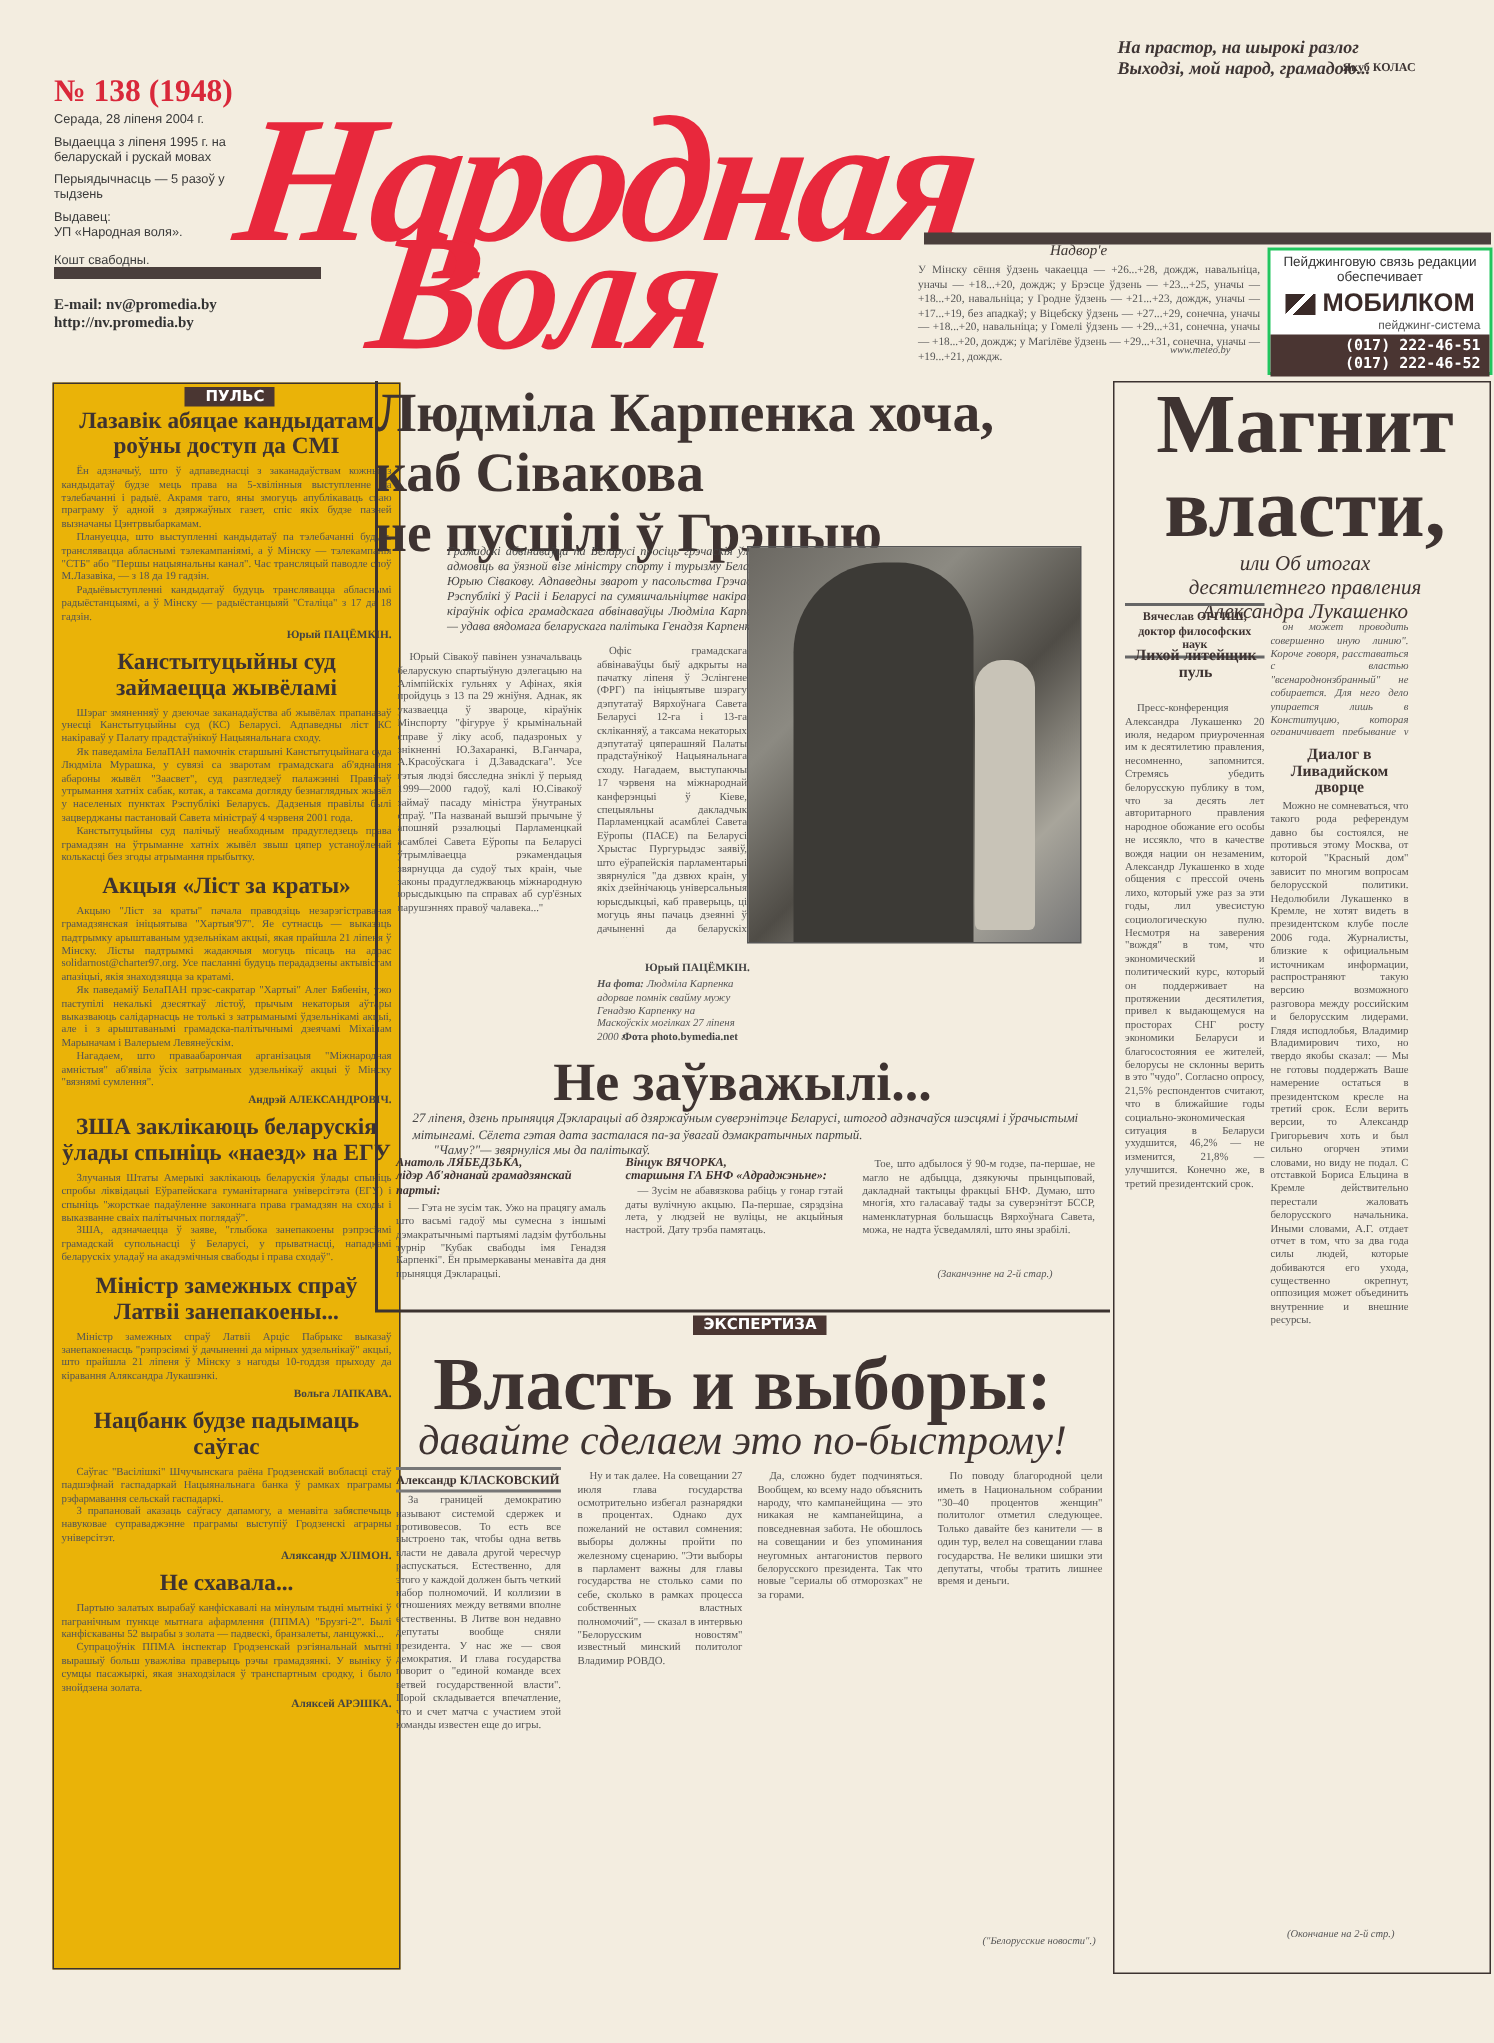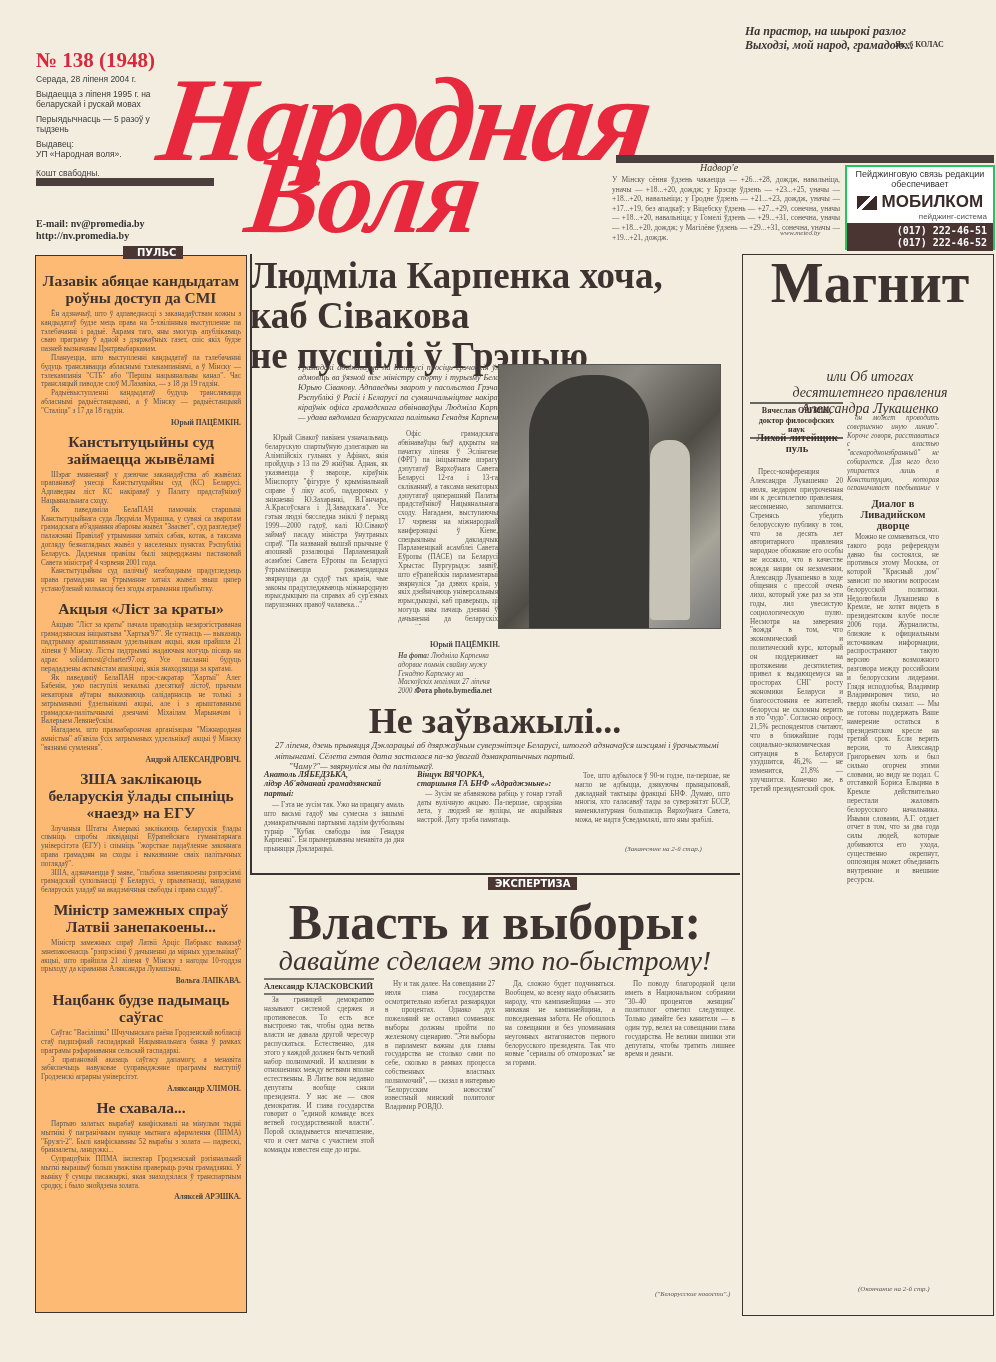--- a/index.html
+++ b/index.html
@@ -8,57 +8,57 @@
     background: #f3ede0;
     font-family: "Liberation Serif", serif;
     color: #3b3330;
     position: relative;
   }
   .abs { position: absolute; }
   .issue-no { left: 36px; top: 48px; font-size: 21px; font-weight: bold; color: #d9283a; font-family: "Liberation Serif", serif; }
   .masthead-info { left: 36px; top: 74px; width: 145px; font-family: "Liberation Sans", sans-serif; font-size: 8.5px; line-height: 10.5px; color: #3a3a3a; }
   .masthead-info p { margin-bottom: 4px; }
   .dark-bar { background: #4a3f3c; height: 8px; }
-  .contact { left: 36px; top: 198px; font-size: 10px; font-weight: bold; line-height: 12px; color: #333; margin-top: 20px; }
+  .contact { left: 36px; top: 198px; font-size: 10px; font-weight: bold; line-height: 12px; color: #333; }
   .logo-line1 { left: 160px; top: 60px; font-family: "Liberation Serif", serif; font-style: italic; font-weight: bold; color: #e8283c; font-size: 120px; letter-spacing: -4px; line-height: 1; transform: skewX(-8deg); }
   .logo-line2 { left: 248px; top: 140px; font-family: "Liberation Serif", serif; font-style: italic; font-weight: bold; color: #e8283c; font-size: 110px; letter-spacing: -2px; line-height: 1; transform: skewX(-8deg); }
   .motto { left: 745px; top: 24px; font-style: italic; font-weight: bold; font-size: 12px; line-height: 14px; color: #3e3534; }
   .motto-author { left: 895px; top: 40px; font-size: 8px; font-weight: bold; color: #3e3534; }
   .weather-title { left: 700px; top: 162px; font-style: italic; font-weight: normal; font-size: 10px; }
   .weather-text { left: 612px; top: 175px; width: 228px; font-size: 7.5px; line-height: 9.6px; text-align: justify; color: #555; }
   .weather-src { left: 780px; top: 229px; font-size: 7px; font-style: italic; color: #555; }
   .ad-box { left: 845px; top: 165px; width: 150px; height: 85px; border: 2px solid #22c55e; background: #fff; }
   .ad-top { font-family: "Liberation Sans", sans-serif; font-size: 9px; text-align: center; line-height: 10px; padding-top: 2px; color: #333; }
   .ad-logo { font-family: "Liberation Sans", sans-serif; font-weight: bold; font-size: 17px; text-align: center; color: #3a2a28; margin-top: 3px; }
   .ad-sub { font-family: "Liberation Sans", sans-serif; font-size: 8px; text-align: right; padding-right: 6px; color: #555; }
   .ad-phones { background: #4a3532; color: #fff; font-family: "DejaVu Sans Mono", monospace; font-weight: bold; font-size: 10px; text-align: right; padding: 2px 6px; line-height: 12px; margin-top: 2px; }
 
-  .left-col { left: 35px; top: 255px; width: 212px; height: 1058px; border: 1.5px solid #3c3330; background: #fdba74; }
+  .left-col { left: 35px; top: 255px; width: 232px; height: 1058px; border: 1.5px solid #3c3330; background: #eab308; }
   .tag { background: #4a3632; color: #fff; font-family: "DejaVu Sans", sans-serif; font-weight: bold; font-size: 10px; padding: 1px 7px; display: inline-block; }
-  .tag-pulse { left: 123px; top: 246px; padding-left: 14px; }
+  .tag-pulse { left: 123px; top: 258px; padding-left: 14px; }
   .lc-article { padding: 0 5px; }
   .lc-h { font-family: "Liberation Serif", serif; font-weight: bold; text-align: center; font-size: 15.5px; line-height: 17px; color: #3e3331; margin: 6px 0 4px; }
   .lc-p { font-size: 7.2px; line-height: 8.8px; text-align: justify; color: #555; text-indent: 10px; }
   .lc-author { font-size: 7.5px; font-weight: bold; text-align: right; margin: 2px 0 4px; color: #444; }
 
   .main-head { left: 250px; top: 256px; width: 490px; text-align: left; font-family: "Liberation Serif", serif; font-weight: bold; font-size: 37px; line-height: 40px; color: #3e3331; }
   .lead-italic { left: 298px; top: 363px; width: 215px; font-style: italic; font-size: 8.2px; line-height: 10px; text-align: justify; color: #444; }
   .body-col { font-size: 7.2px; line-height: 8.8px; text-align: justify; color: #555; text-indent: 8px; }
   .photo { left: 498px; top: 364px; width: 223px; height: 265px; background: linear-gradient(135deg, #6b6862 0%, #8c8a82 30%, #4f4c46 55%, #a8a59b 80%, #777 100%); border: 1px solid #555; overflow: hidden; }
   .stone { position: absolute; left: 30px; top: 10px; width: 120px; height: 255px; background: #3c3a36; border-radius: 60px 50px 0 0; }
   .figure { position: absolute; right: 30px; top: 75px; width: 40px; height: 180px; background: #c8c3b7; border-radius: 18px 18px 4px 4px; }
   .caption { left: 398px; top: 652px; width: 98px; font-size: 7.2px; line-height: 8.8px; font-style: italic; color: #555; }
   .photo-credit { left: 415px; top: 686px; font-size: 7.3px; font-weight: bold; color: #444; }
   .rule { background: #3c3330; }
 
   .nz-head { left: 250px; top: 700px; width: 490px; text-align: center; font-weight: bold; font-size: 36px; color: #3e3331; }
   .nz-lead { left: 275px; top: 740px; width: 465px; font-style: italic; font-size: 8.6px; line-height: 10.5px; color: #444; }
   .nz-name { font-style: italic; font-weight: bold; font-size: 8.2px; line-height: 9.4px; color: #3e3331; }
 
-  .tag-exp { left: 488px; top: 877px; }
+  .tag-exp { left: 462px; top: 877px; }
   .va-head { left: 250px; top: 896px; width: 490px; text-align: center; font-weight: bold; font-size: 50px; line-height: 52px; color: #3e3331; }
   .va-sub { left: 250px; top: 945px; width: 490px; text-align: center; font-style: italic; font-size: 28px; color: #3e3331; }
   .va-author { left: 264px; top: 978px; width: 110px; font-size: 8.3px; font-weight: bold; text-align: left; border-top: 2px solid #777; border-bottom: 2px solid #777; padding: 2px 0; color: #3e3331; }
 
   .right-box { left: 742px; top: 254px; width: 252px; height: 1062px; border: 1.5px solid #3c3330; }
   .mag-head { left: 750px; top: 255px; width: 240px; text-align: center; font-weight: bold; font-size: 56px; line-height: 56px; color: #3e3331; }
   .mag-sub { left: 750px; top: 369px; width: 240px; text-align: center; font-style: italic; font-size: 14px; line-height: 16px; color: #3e3331; }
   .author-box { left: 750px; top: 402px; width: 93px; text-align: center; font-weight: bold; font-size: 8px; line-height: 9.5px; border-top: 2px solid #666; border-bottom: 2px solid #666; padding: 2px; color: #3e3331; }
   .sub-h { text-align: center; font-weight: bold; font-size: 10.5px; line-height: 11px; color: #3e3331; }
 </style>
@@ -200,20 +200,21 @@
 <div class="abs va-author">Александр КЛАСКОВСКИЙ</div>
 <div class="abs body-col" style="left:264px;top:996px;width:110px;height:300px;overflow:hidden;">За границей демократию называют системой сдержек и противовесов. То есть все выстроено так, чтобы одна ветвь власти не давала другой чересчур распускаться. Естественно, для этого у каждой должен быть четкий набор полномочий. И коллизии в отношениях между ветвями вполне естественны. В Литве вон недавно депутаты вообще сняли президента. У нас же — своя демократия. И глава государства говорит о "единой команде всех ветвей государственной власти". Порой складывается впечатление, что и счет матча с участием этой команды известен еще до игры.</div>
 <div class="abs body-col" style="left:385px;top:980px;width:110px;height:316px;overflow:hidden;">Ну и так далее. На совещании 27 июля глава государства осмотрительно избегал разнарядки в процентах. Однако дух пожеланий не оставил сомнения: выборы должны пройти по железному сценарию. "Эти выборы в парламент важны для главы государства не столько сами по себе, сколько в рамках процесса собственных властных полномочий", — сказал в интервью "Белорусским новостям" известный минский политолог Владимир РОВДО.</div>
 <div class="abs body-col" style="left:505px;top:980px;width:110px;height:316px;overflow:hidden;">Да, сложно будет подчиняться. Вообщем, ко всему надо объяснить народу, что кампанейщина — это никакая не кампанейщина, а повседневная забота. Не обошлось на совещании и без упоминания неугомных антагонистов первого белорусского президента. Так что новые "сериалы об отморозках" не за горами.</div>
 <div class="abs body-col" style="left:625px;top:980px;width:110px;height:290px;overflow:hidden;">По поводу благородной цели иметь в Национальном собрании "30–40 процентов женщин" политолог отметил следующее. Только давайте без канители — в один тур, велел на совещании глава государства. Не велики шишки эти депутаты, чтобы тратить лишнее время и деньги.</div>
 <div class="abs" style="left:655px;top:1290px;font-size:7px;font-style:italic;color:#555;">("Белорусские новости".)</div>
 
 <div class="abs right-box"></div>
 <div class="abs mag-head">
   <div>Магнит</div>
+  <div>власти,</div>
 </div>
 <div class="abs mag-sub">
   <div>или Об итогах</div>
   <div>десятилетнего правления</div>
   <div>Александра Лукашенко</div>
 </div>
 <div class="abs author-box">
   <div>Вячеслав ОРГИШ,</div>
   <div>доктор философских наук</div>
 </div>

